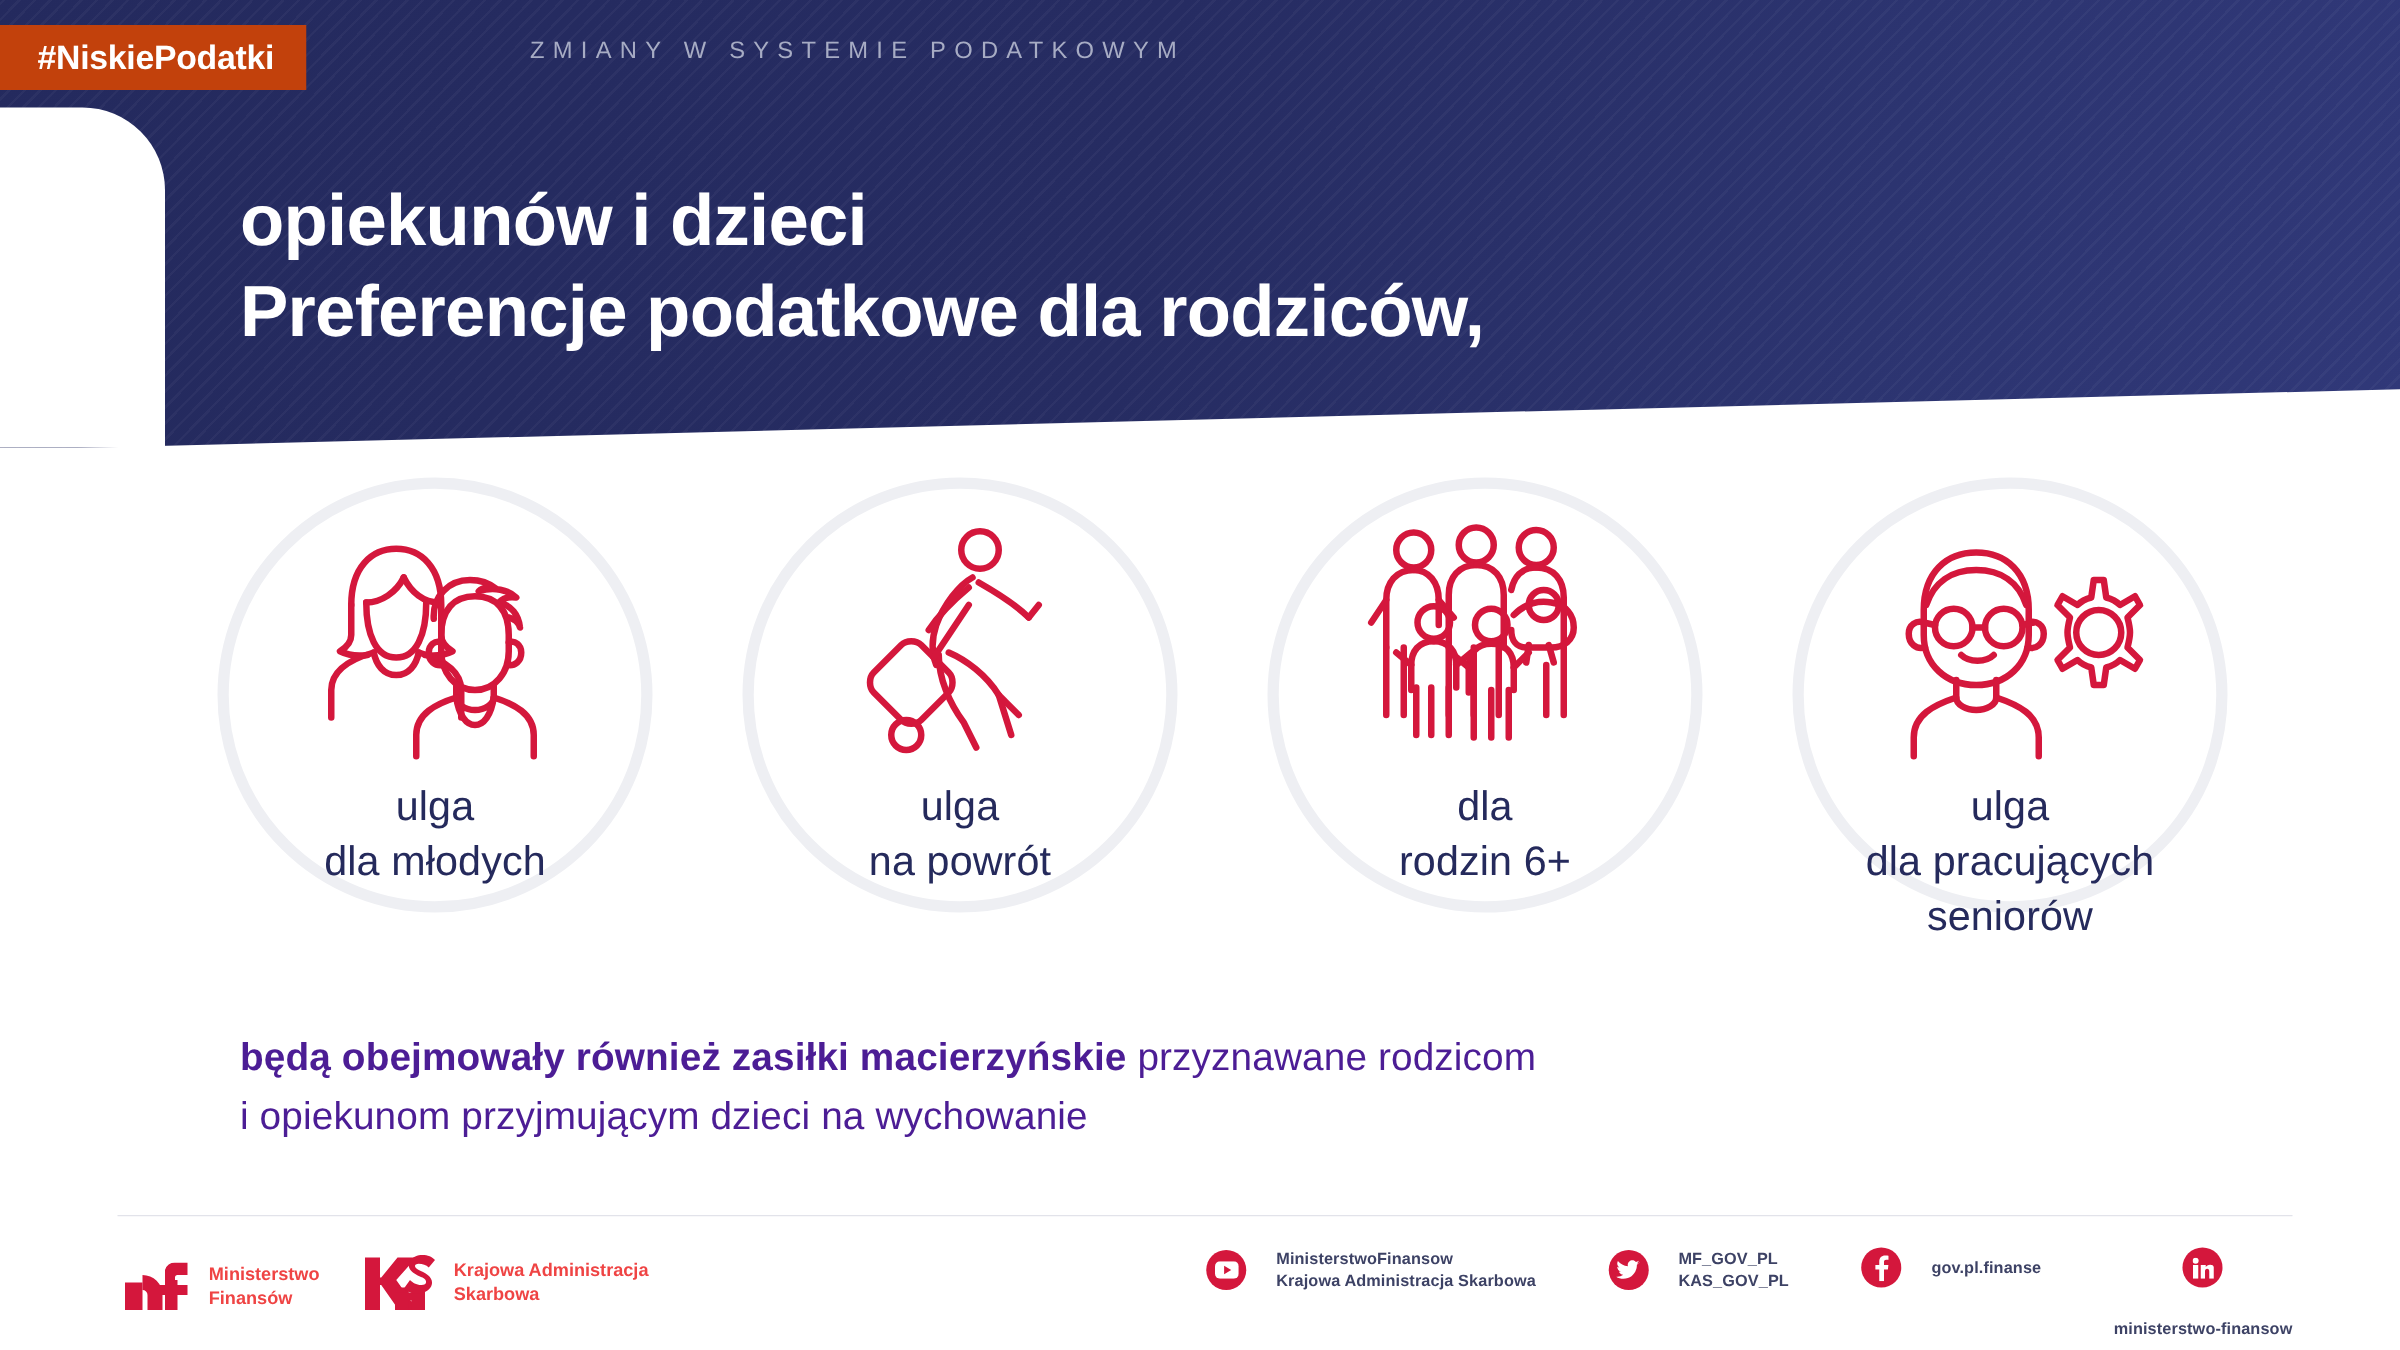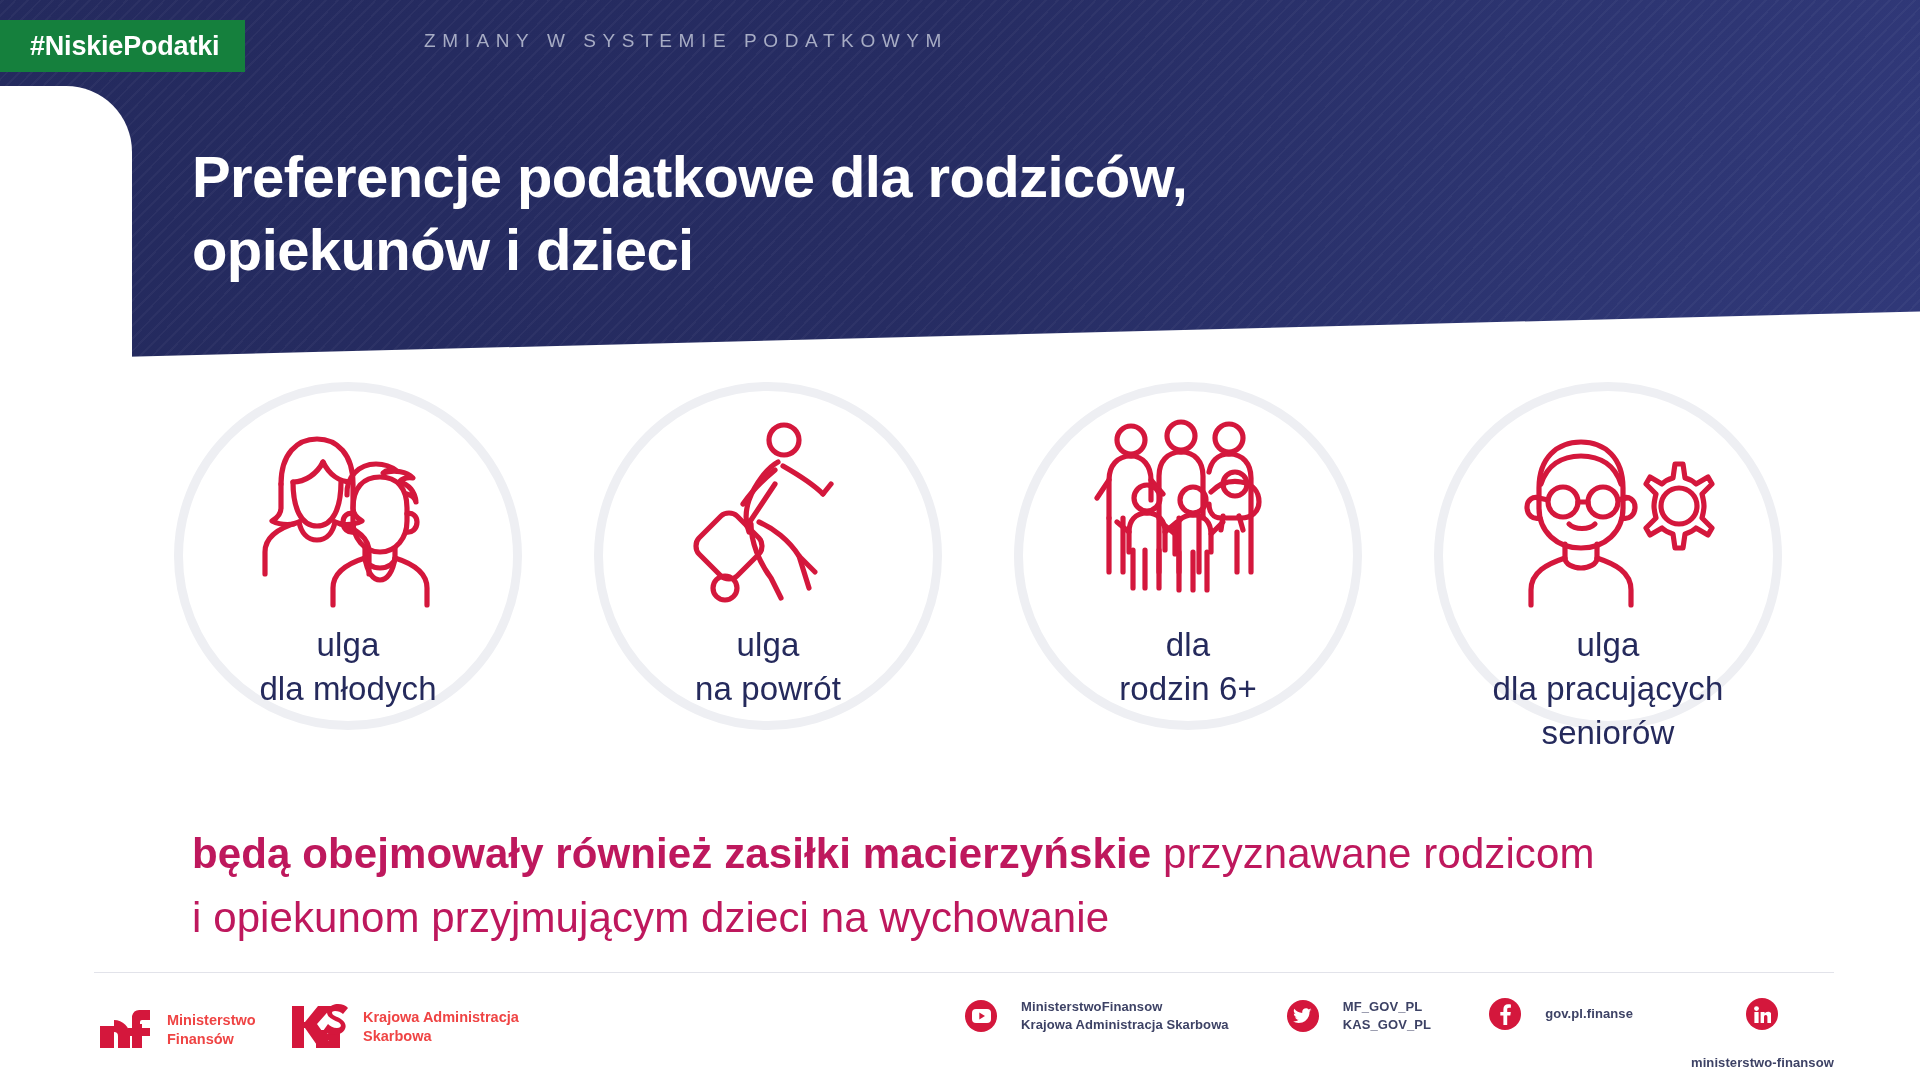--- a/index.html
+++ b/index.html
@@ -50,21 +50,21 @@
     background:#ffffff;
     border-top-right-radius:66px;
   }
 
   .hashtag-badge {
     position:absolute;
     left:0; top:20px;
     height:52px;
     padding:0 26px 0 30px;
     display:flex; align-items:center;
-    background:#15803d;
+    background:#c2410c;
     color:#ffffff;
     font-size:27px;
     font-weight:bold;
     letter-spacing:-0.2px;
     white-space:nowrap;
     z-index:5;
   }
 
   .header-kicker {
     position:absolute;
@@ -135,22 +135,22 @@
     text-align:center;
     white-space:pre-line;
     letter-spacing:0.1px;
   }
 
   
   .lead {
     position:absolute;
     left:192px; top:822px;
     width:1600px;
-    color:#be185d;
-    font-size:42px;
+    color:#4c1d95;
+    font-size:31px;
     line-height:1.52;
     letter-spacing:0.1px;
   }
   .lead b { font-weight:bold; }
 
   
   .footer-rule {
     position:absolute;
     left:94px; top:972px;
     width:1740px; height:1px;
@@ -212,22 +212,22 @@
 
   <div class="header-banner">
     <div class="header-shape"></div>
     <div class="header-notch"></div>
   </div>
 
   <div class="hashtag-badge">#NiskiePodatki</div>
   <div class="header-kicker">ZMIANY W SYSTEMIE PODATKOWYM</div>
 
   <h1 class="main-title">
+    <span class="tline">opiekunów i dzieci</span>
     <span class="tline">Preferencje podatkowe dla rodziców,</span>
-    <span class="tline">opiekunów i dzieci</span>
   </h1>
 
   <div class="cards">
 
     <div class="card">
       <div class="circle"></div>
       <div class="icon-wrap">
         <svg viewBox="0 0 210 185" fill="none" stroke="#d4173c" stroke-width="5.2" stroke-linecap="round" stroke-linejoin="round">
 
           <path d="M38 62 C38 32 54 17 74 17 C94 17 110 32 110 62 L110 86 C110 92 114 96 119 99 C113 102 104 103 97 102"></path>

